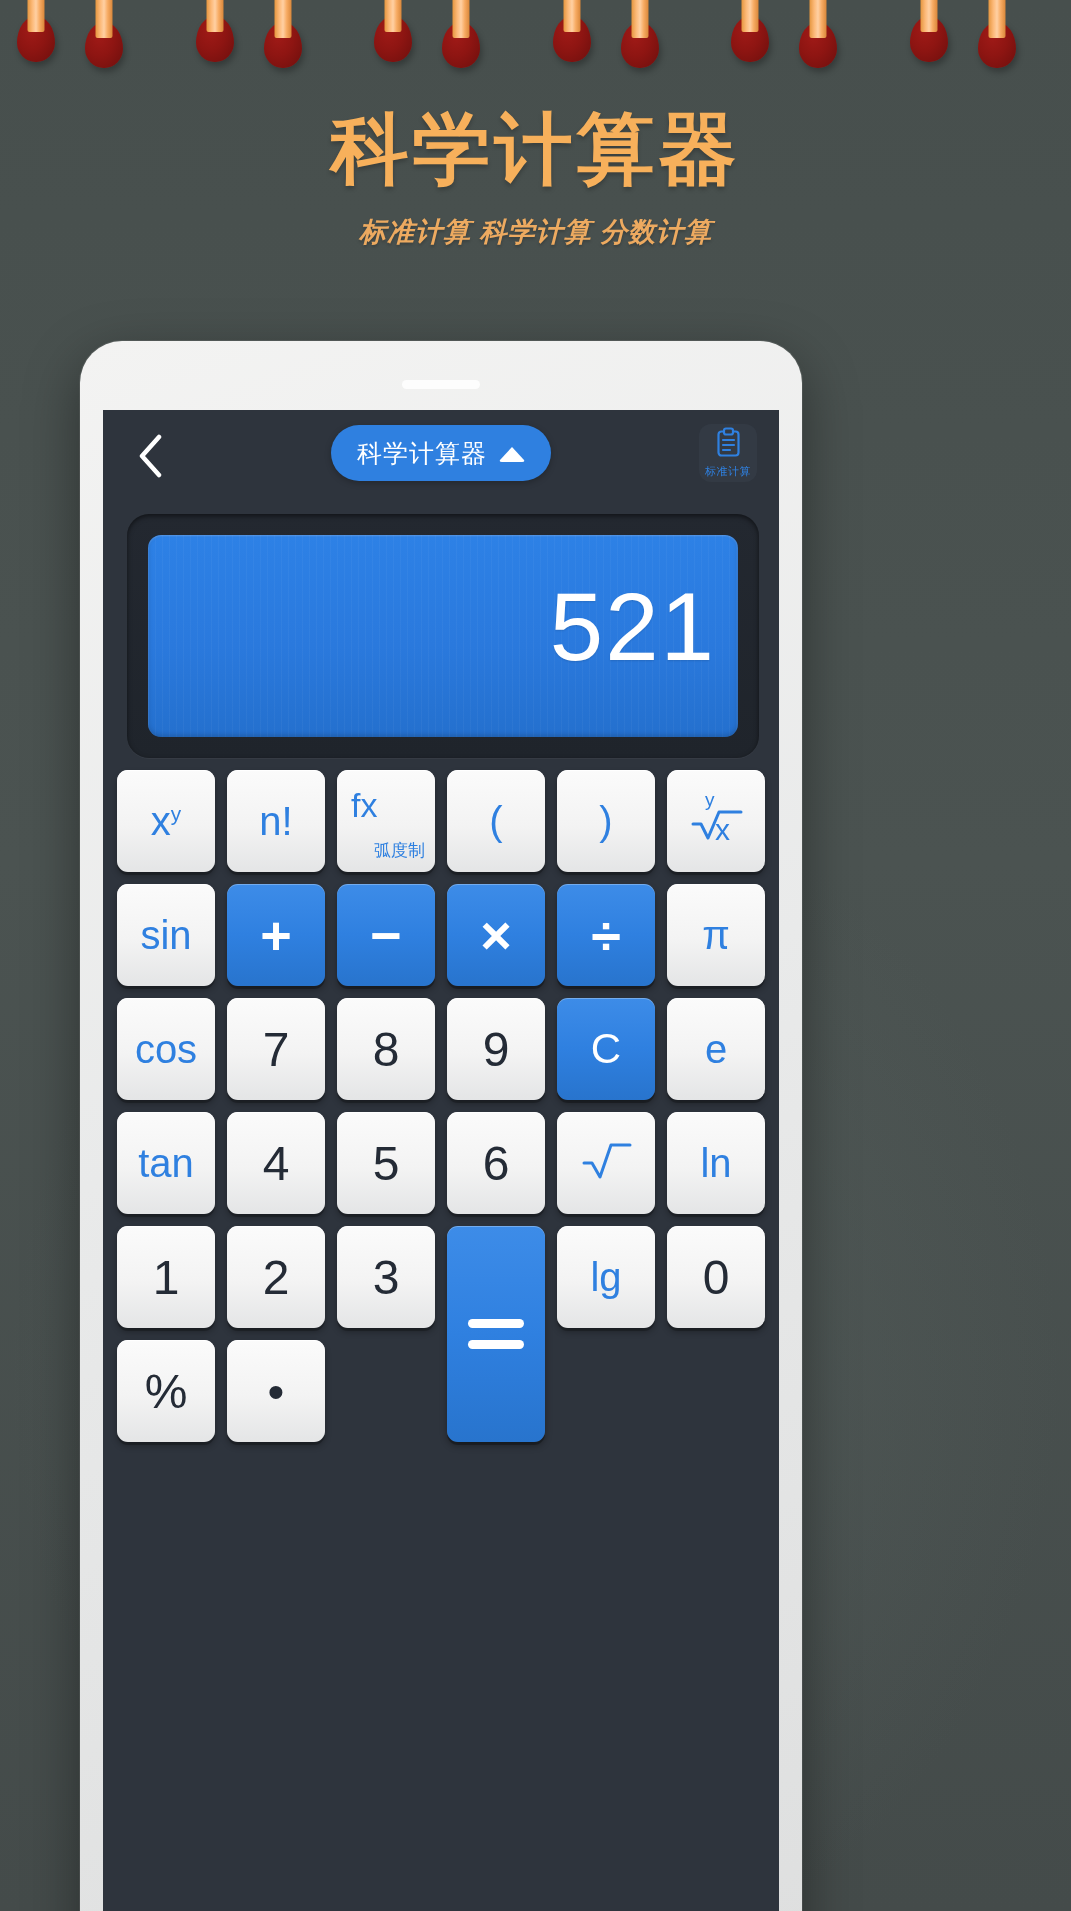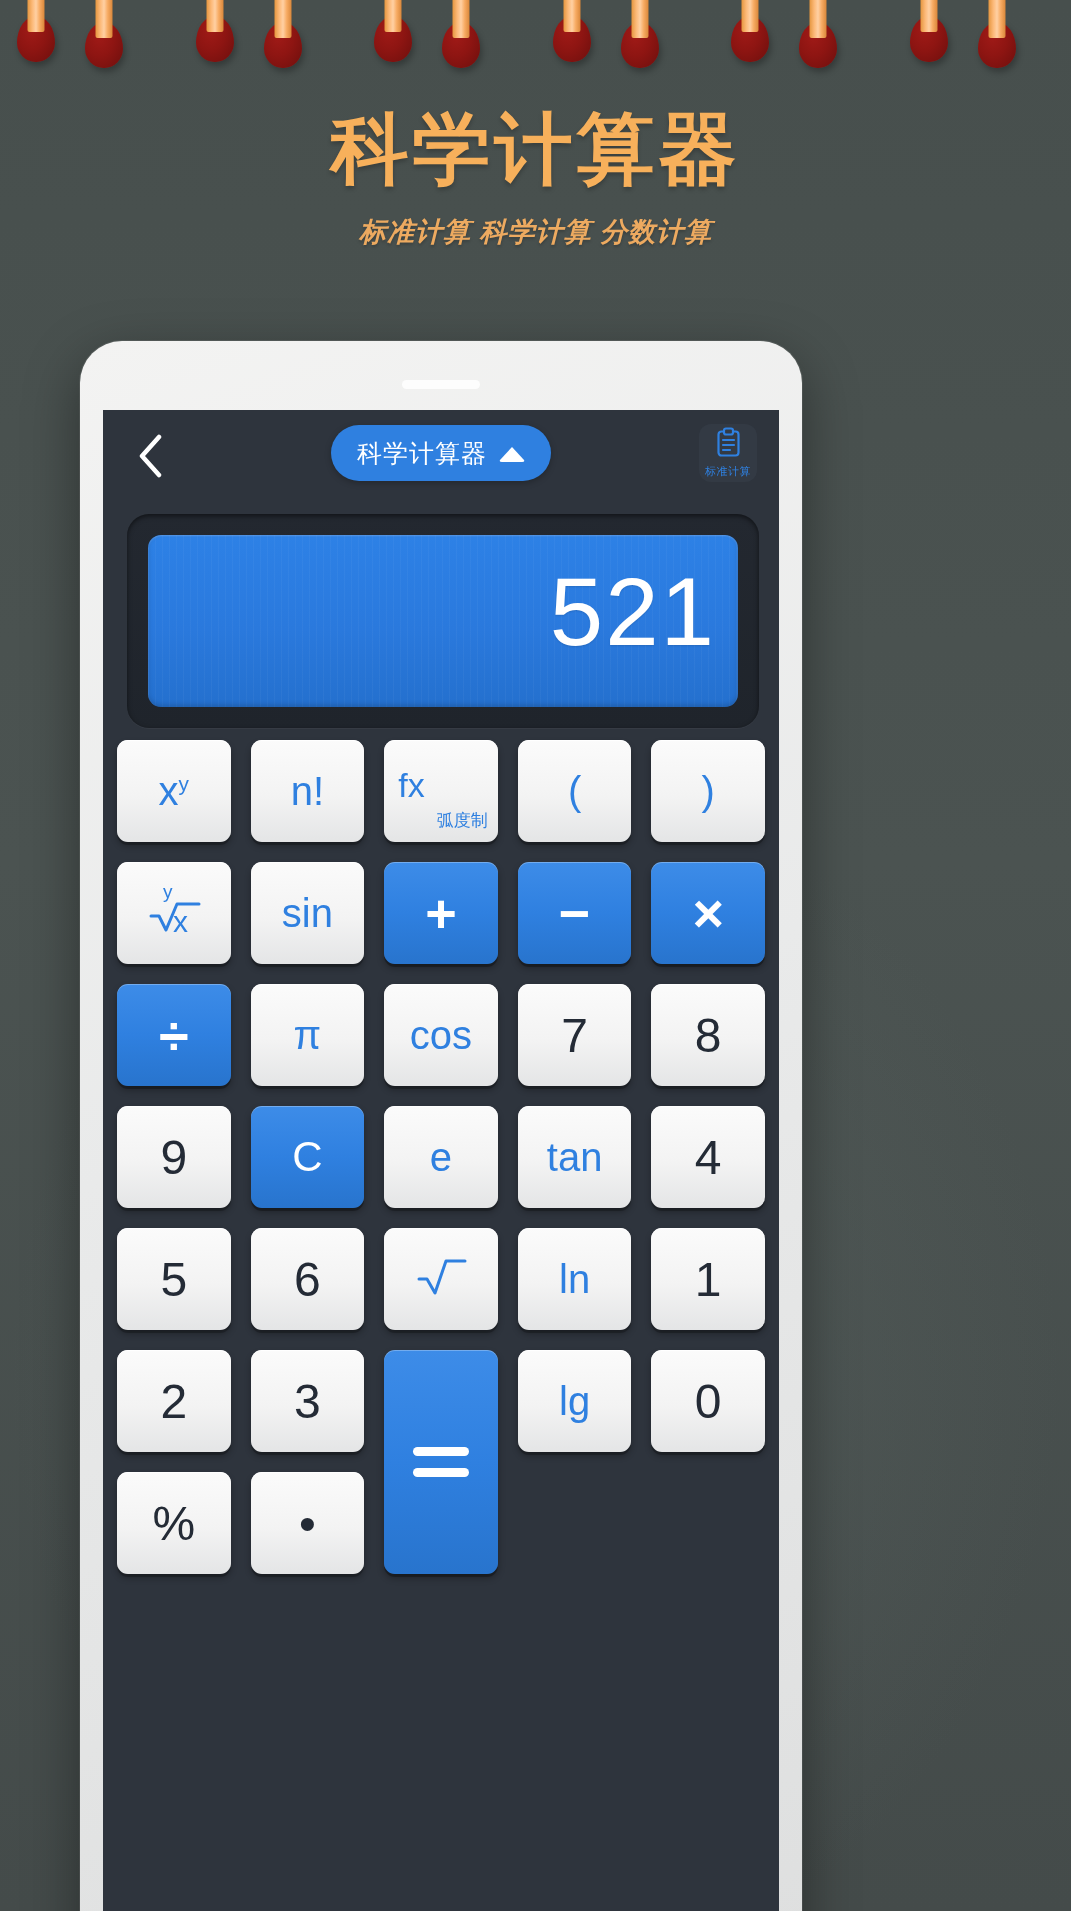--- a/index.html
+++ b/index.html
@@ -95,21 +95,21 @@
     position:absolute; right:22px; top:14px;
     width:58px; height:58px; border-radius:12px;
     background:#333a44;
     display:flex; flex-direction:column; align-items:center; justify-content:center;
     gap:2px;
   }
   #history-label{ font-size:11px; color:#2f80e0; letter-spacing:.5px; }
   
   #display-shell{
     margin:16px 20px 0 24px;
-    height:214px;
+    height:244px;
     border-radius:22px;
     background:linear-gradient(180deg,#232830 0%,#1f242b 100%);
     box-shadow:inset 0 2px 5px rgba(0,0,0,.55), 0 1px 0 rgba(255,255,255,.04);
     padding:21px;
   }
   #display-lcd{
     width:100%; height:100%;
     border-radius:13px;
     background:
       repeating-linear-gradient(90deg, rgba(255,255,255,.035) 0px, rgba(255,255,255,.035) 1px, rgba(0,0,0,0) 1px, rgba(0,0,0,0) 7px),
@@ -120,23 +120,23 @@
   }
   #display-value{
     color:#fff; font-size:96px; font-weight:300; letter-spacing:2px;
     line-height:1;
     text-shadow:0 1px 2px rgba(0,0,0,.12);
   }
   
   #keypad{
     margin:12px 14px 0 14px;
     display:grid;
-    grid-template-columns:repeat(5,1fr);
+    grid-template-columns:repeat(6,1fr);
     grid-auto-rows:102px;
-    gap:20px;
+    gap:12px;
   }
   .key{
     border-radius:11px;
     display:flex; align-items:center; justify-content:center;
     position:relative;
     user-select:none;
   }
   .key.light{
     background:linear-gradient(180deg,#fbfbfb 0%,#f3f3f3 55%,#e4e5e6 100%);
     box-shadow:0 3px 0 rgba(0,0,0,.22), 0 4px 6px rgba(0,0,0,.30), inset 0 1px 0 rgba(255,255,255,.95);
@@ -146,21 +146,21 @@
   .key.light.digit{ color:#242b36; font-size:48px; }
   .key.blue{
     background:linear-gradient(180deg,#3d8ce8 0%,#2f80e0 50%,#2874cd 100%);
     box-shadow:0 3px 0 rgba(0,0,0,.28), 0 4px 7px rgba(0,0,0,.32), inset 0 1px 0 rgba(255,255,255,.28);
     color:#fff; font-size:42px;
   }
   .key.tall{ grid-row:span 2; }
   .sup{ font-size:.52em; vertical-align:super; line-height:0; }
   .sub{ font-size:.46em; vertical-align:sub; line-height:0; }
   .fxwrap{ position:relative; width:100%; height:100%; }
-  .fxwrap .fx-main{ position:absolute; left:14px; top:26px; font-size:34px; }
+  .fxwrap .fx-main{ position:absolute; left:14px; top:16px; font-size:34px; }
   .fxwrap .fx-sub{ position:absolute; right:10px; bottom:10px; font-size:17px; }
   .opglyph{ display:block; }
   .eqglyph{ display:flex; flex-direction:column; gap:12px; }
   .eqglyph span{ display:block; width:56px; height:9px; background:#fff; border-radius:5px; }
 </style>
 </head>
 <body>
 
 <div id="bg-wash"></div>
 

